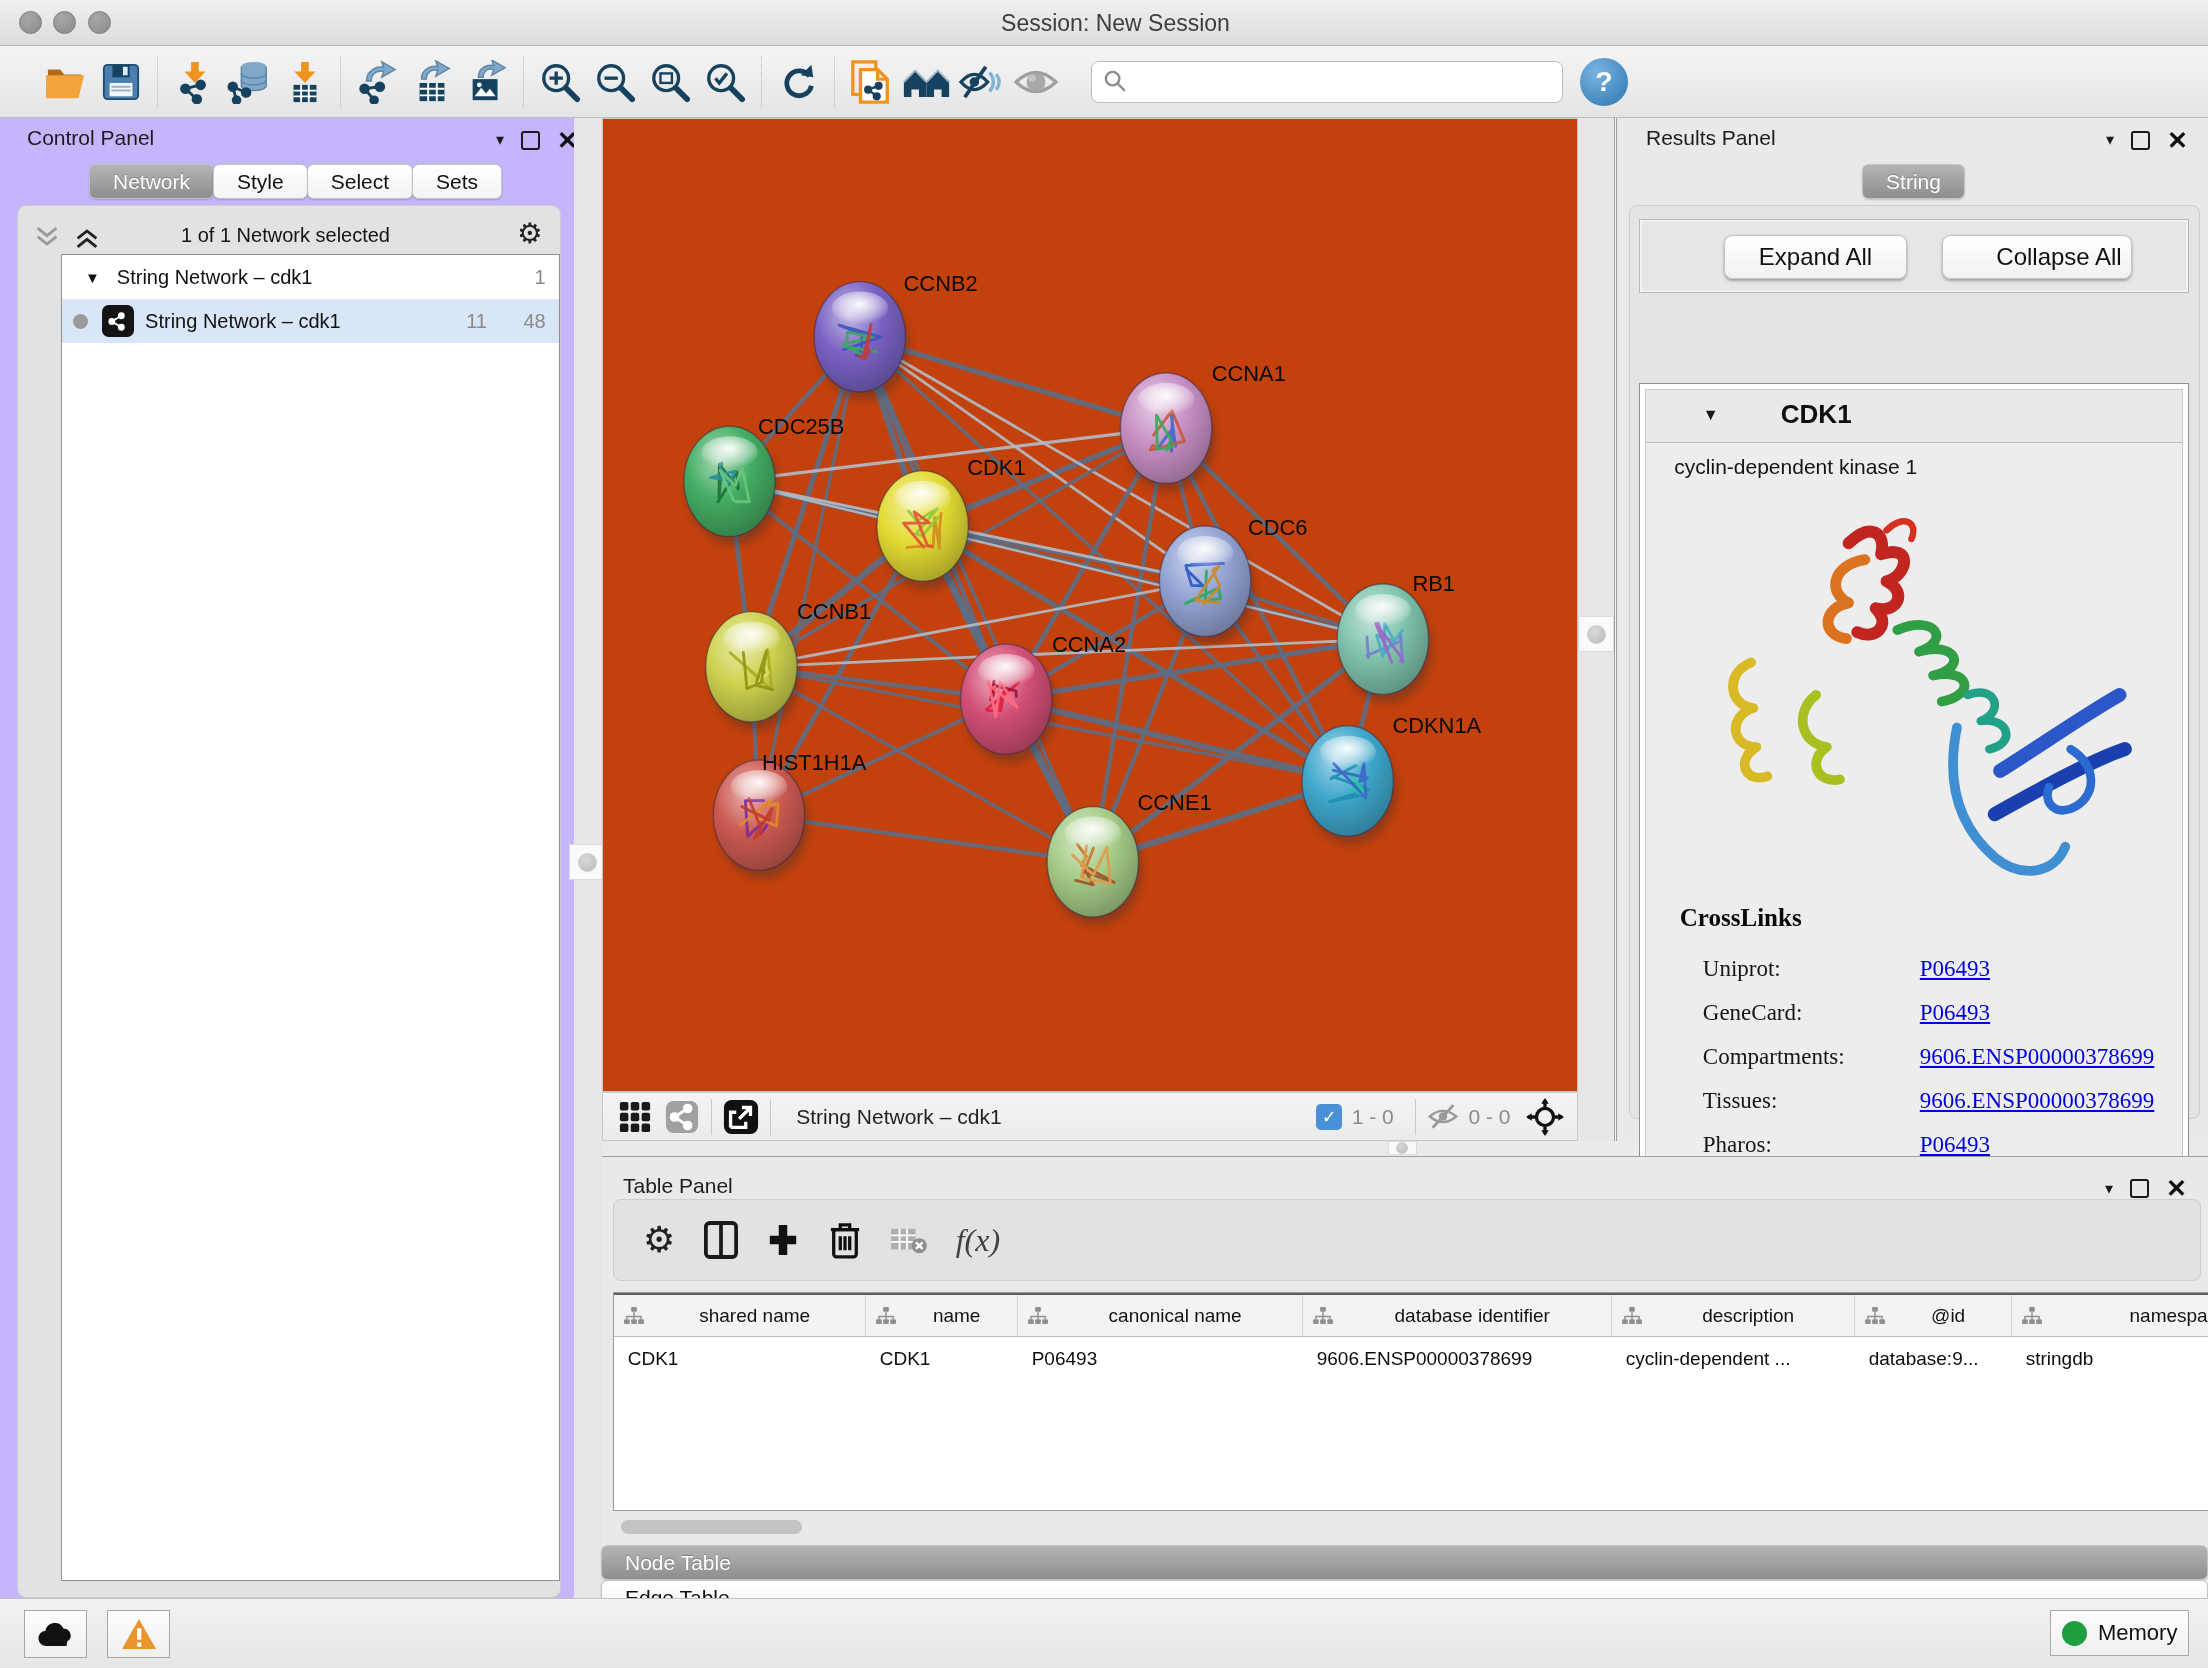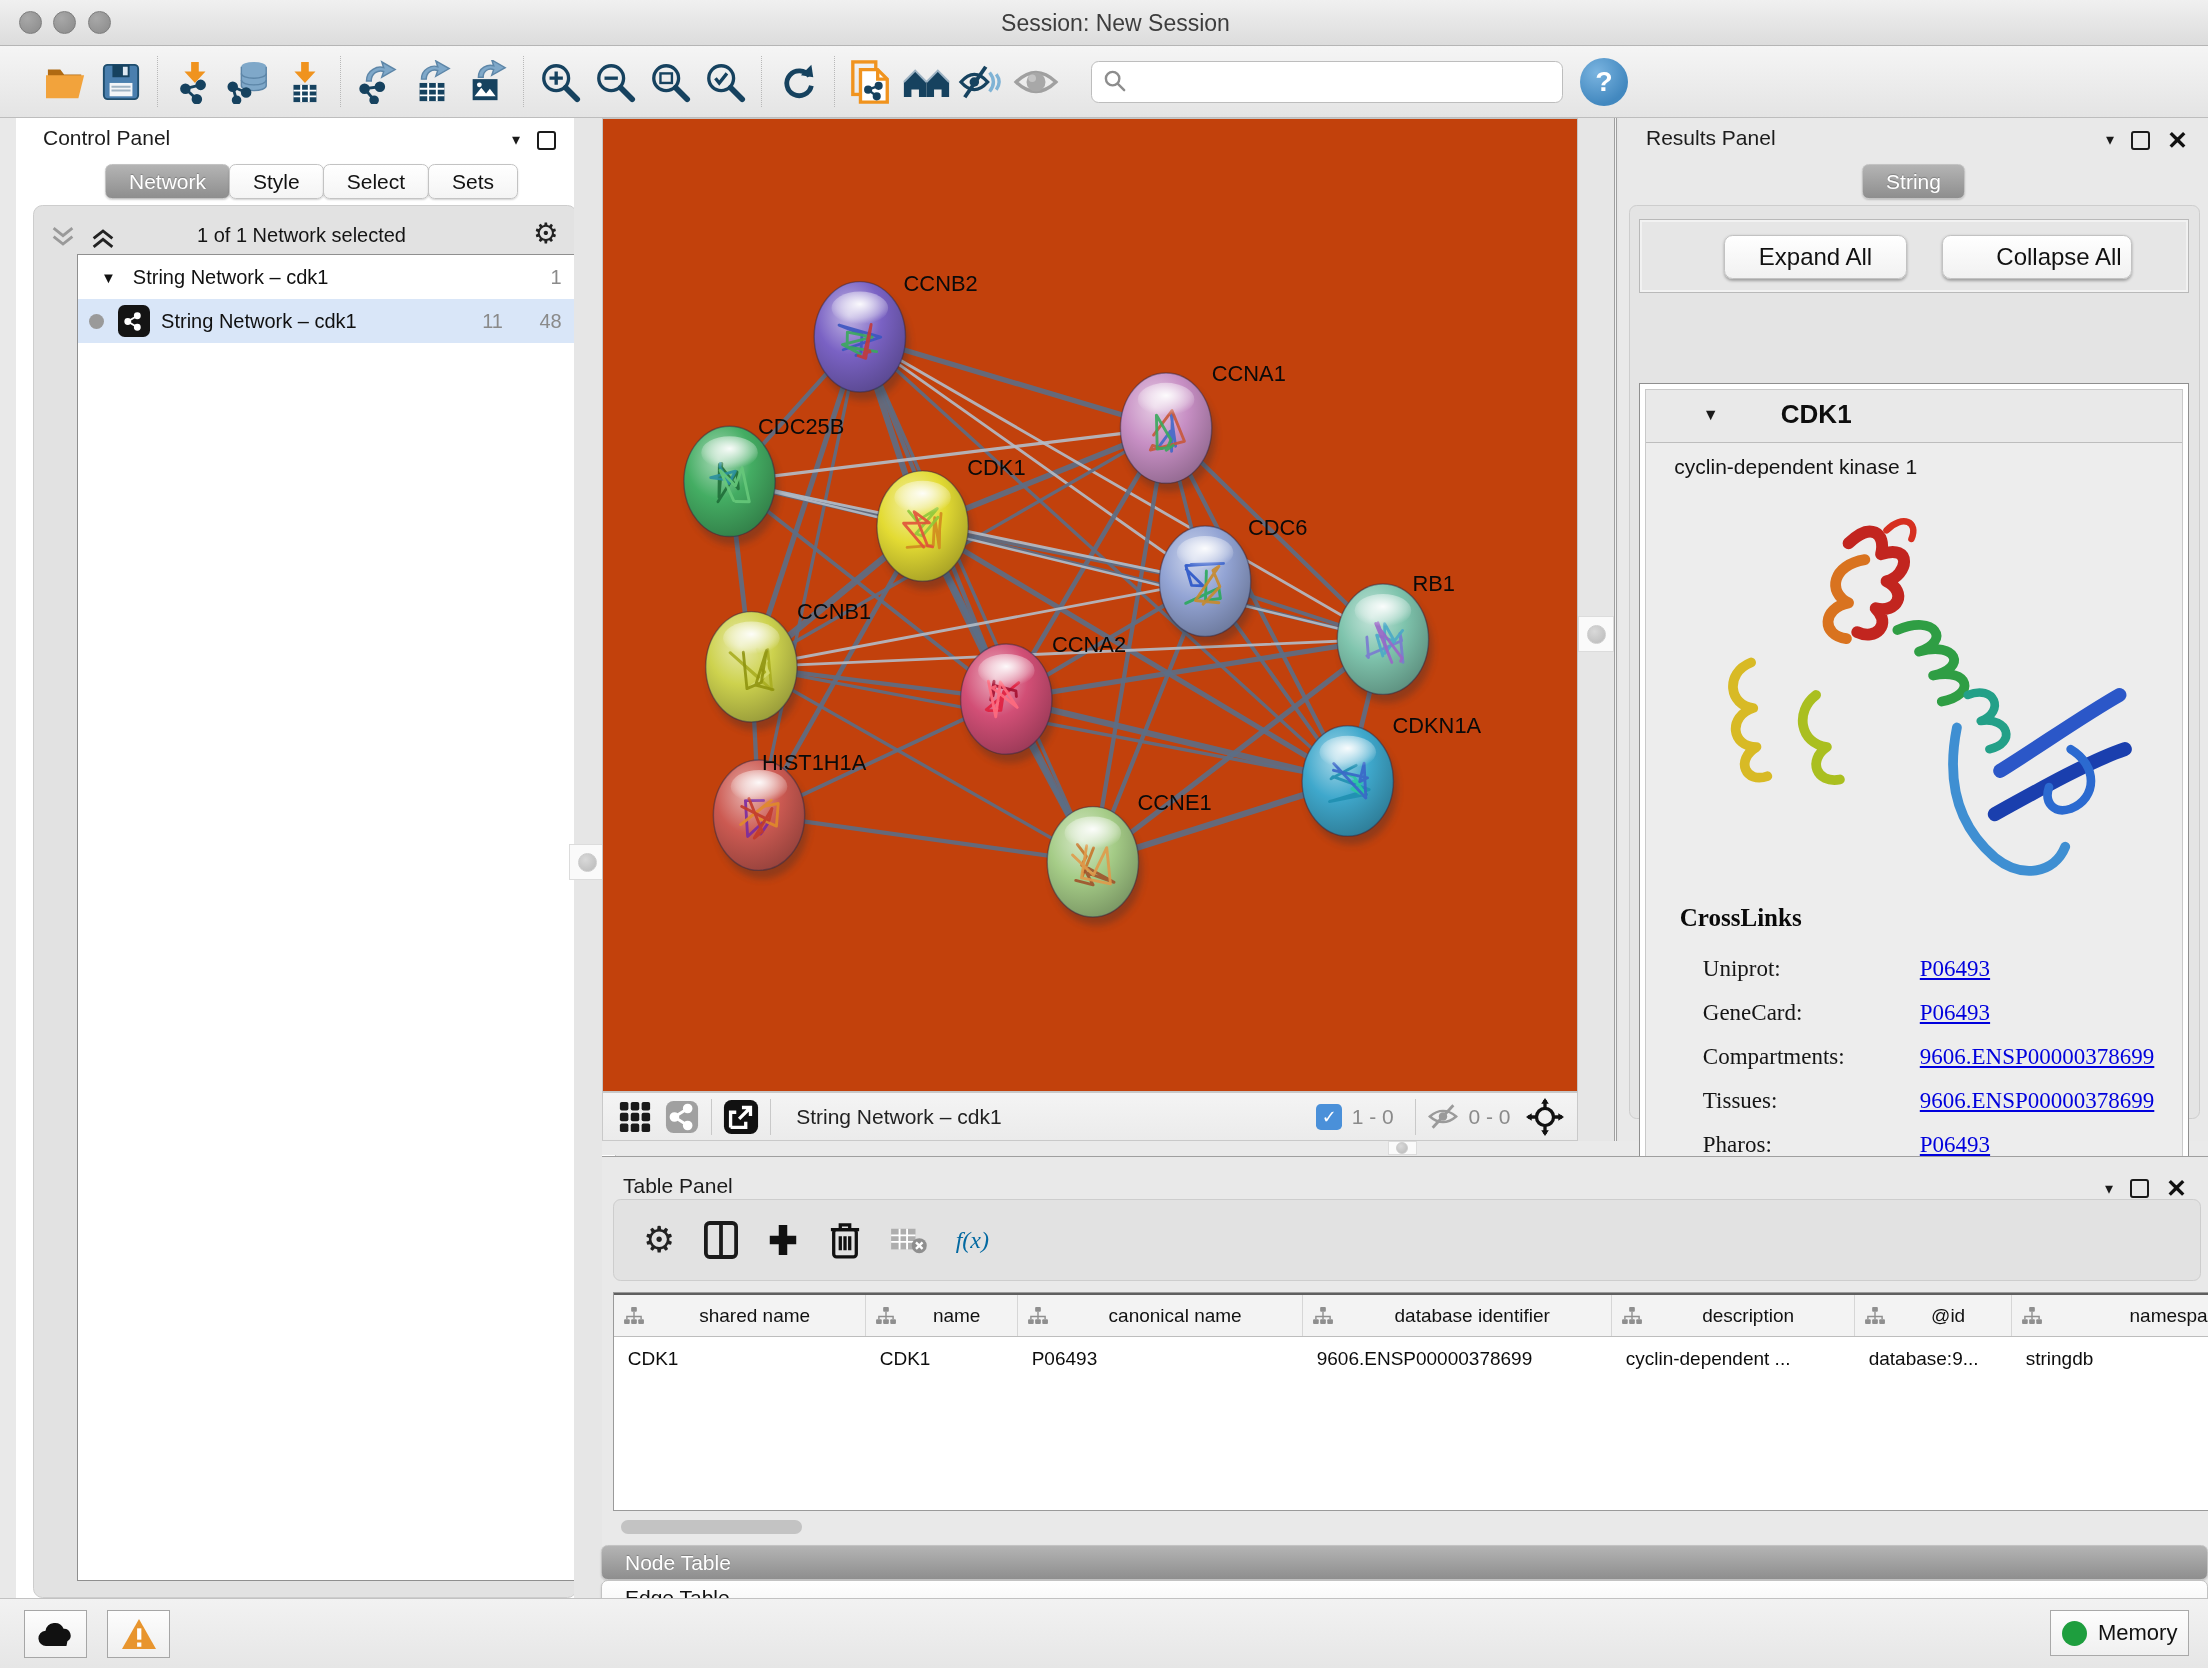--- a/index.html
+++ b/index.html
@@ -36,21 +36,21 @@
   .ph-caret { font-size:16px; color:#1a1a1a; line-height:1; cursor:pointer;}
   .ph-float { width:19px; height:19px; border:2.4px solid #1a1a1a; border-radius:2.9px; cursor:pointer;}
   .ph-close { font-size:25px; font-weight:bold; color:#111; line-height:1; cursor:pointer;}
   .tab { height:35px; line-height:33px; padding:0 23px; font-size:21px; color:#111;
     background:linear-gradient(#ffffff,#f4f4f4); border:1px solid #c3c3c3; border-radius:6.7px;
     margin-left:-1px; cursor:pointer; box-shadow:0 1px 1.9px rgba(0,0,0,0.18); }
   .tab.sel { background:linear-gradient(#b4b4b4,#8e8e8e); color:#fff; text-shadow:0 -1px 1px rgba(0,0,0,0.25); }
   .sunken { position:absolute; background:#e2e2e2; border:1px solid #cdcdcd; border-radius:9.5px; }
 
   
-  .control-panel { position:absolute; left:16px; top:118px; width:600px; height:1480px; background:#ffffff; border-right:1px solid #c9c9c9;}
+  .control-panel { position:absolute; left:0; top:118px; width:600px; height:1480px; background:#c4b5fd; border-right:1px solid #c9c9c9;}
   .cp-tabs { position:absolute; left:90px; top:46px; display:flex; }
   .cp-status { position:absolute; left:19px; top:99px; width:533px; height:38px; }
   .cp-status .txt { position:absolute; left:0; width:100%; text-align:center; font-size:20px; color:#141414; top:6.7px;}
   .gear { font-family:"DejaVu Sans", sans-serif; font-size:28.5px; color:#222; line-height:1; cursor:pointer;}
   .tree-box { position:absolute; left:61px; top:136px; width:499px; height:1327px;
     background:#fff; border:1.9px solid #8f8f8f; }
   .tree-row { position:relative; height:44px; display:flex; align-items:center; font-size:20px; color:#111; }
   .tree-row.sel { background:#d9e6f8; }
   .tr-num { position:absolute; color:#8a8a8a; font-size:20px; }
   .share-sq { width:32px; height:32px; border-radius:6.7px; background:#141414; display:flex; align-items:center; justify-content:center; }
@@ -104,21 +104,21 @@
   .cl-label { width:217px; font-size:23px; color:#151515; }
   .cl-value { font-size:23px; color:#0000dd; text-decoration:underline; cursor:pointer; }
   .rp-nub { position:absolute; left:5.7px; bottom:3.8px; width:32px; height:8.6px; background:#c6c6c6; border:1px solid #b0b0b0;}
 
   
   .table-panel { position:absolute; left:602px; top:1156px; width:1606px; height:442px;
     background:#e9e9e9; border-top:1.9px solid #9f9f9f; }
   .tp-toolbar { position:absolute; left:11.4px; top:42px; width:1588px; height:82px;
     background:#e2e2e2; border:1px solid #cdcdcd; border-radius:7.6px; display:flex; align-items:center; gap:28.5px; padding-left:28.5px;}
   .tp-ic { background:none; border:none; cursor:pointer; display:flex; align-items:center; }
-  .fx { font-family:"Liberation Serif", serif; font-style:italic; font-size:24px; color:#0369a1; }
+  .fx { font-family:"Liberation Serif", serif; font-style:italic; font-size:32px; color:#404040; }
   .dtable { position:absolute; left:11.4px; top:135px; width:1607px; height:219px; background:#fff;
     border:1.9px solid #9a9a9a; overflow:hidden; }
   .dt-head { display:grid; height:44px; background:#f3f3f3; border-top:2.9px solid #5f5f5f; border-bottom:1px solid #bdbdbd; }
   .dt-hcell { display:flex; align-items:center; border-right:1px solid #d6d6d6; font-size:19px; color:#111; overflow:hidden; white-space:nowrap;}
   .dt-hcell svg { margin-left:9.5px; flex:0 0 auto;}
   .dt-hcell span { flex:1; text-align:center; padding:0 5.7px;}
   .dt-row { display:grid; height:44px; background:#fff; }
   .dt-cell { font-size:19px; color:#0d0d0d; padding-left:13.3px; display:flex; align-items:center; overflow:hidden; white-space:nowrap;}
   .hscroll { position:absolute; left:19px; top:363px; width:181px; height:14.3px; border-radius:7.6px; background:#c3c3c3; cursor:pointer;}
   .tp-tabs { position:absolute; left:0; top:388px; width:100%; display:flex; justify-content:center;flex-direction:column; }

